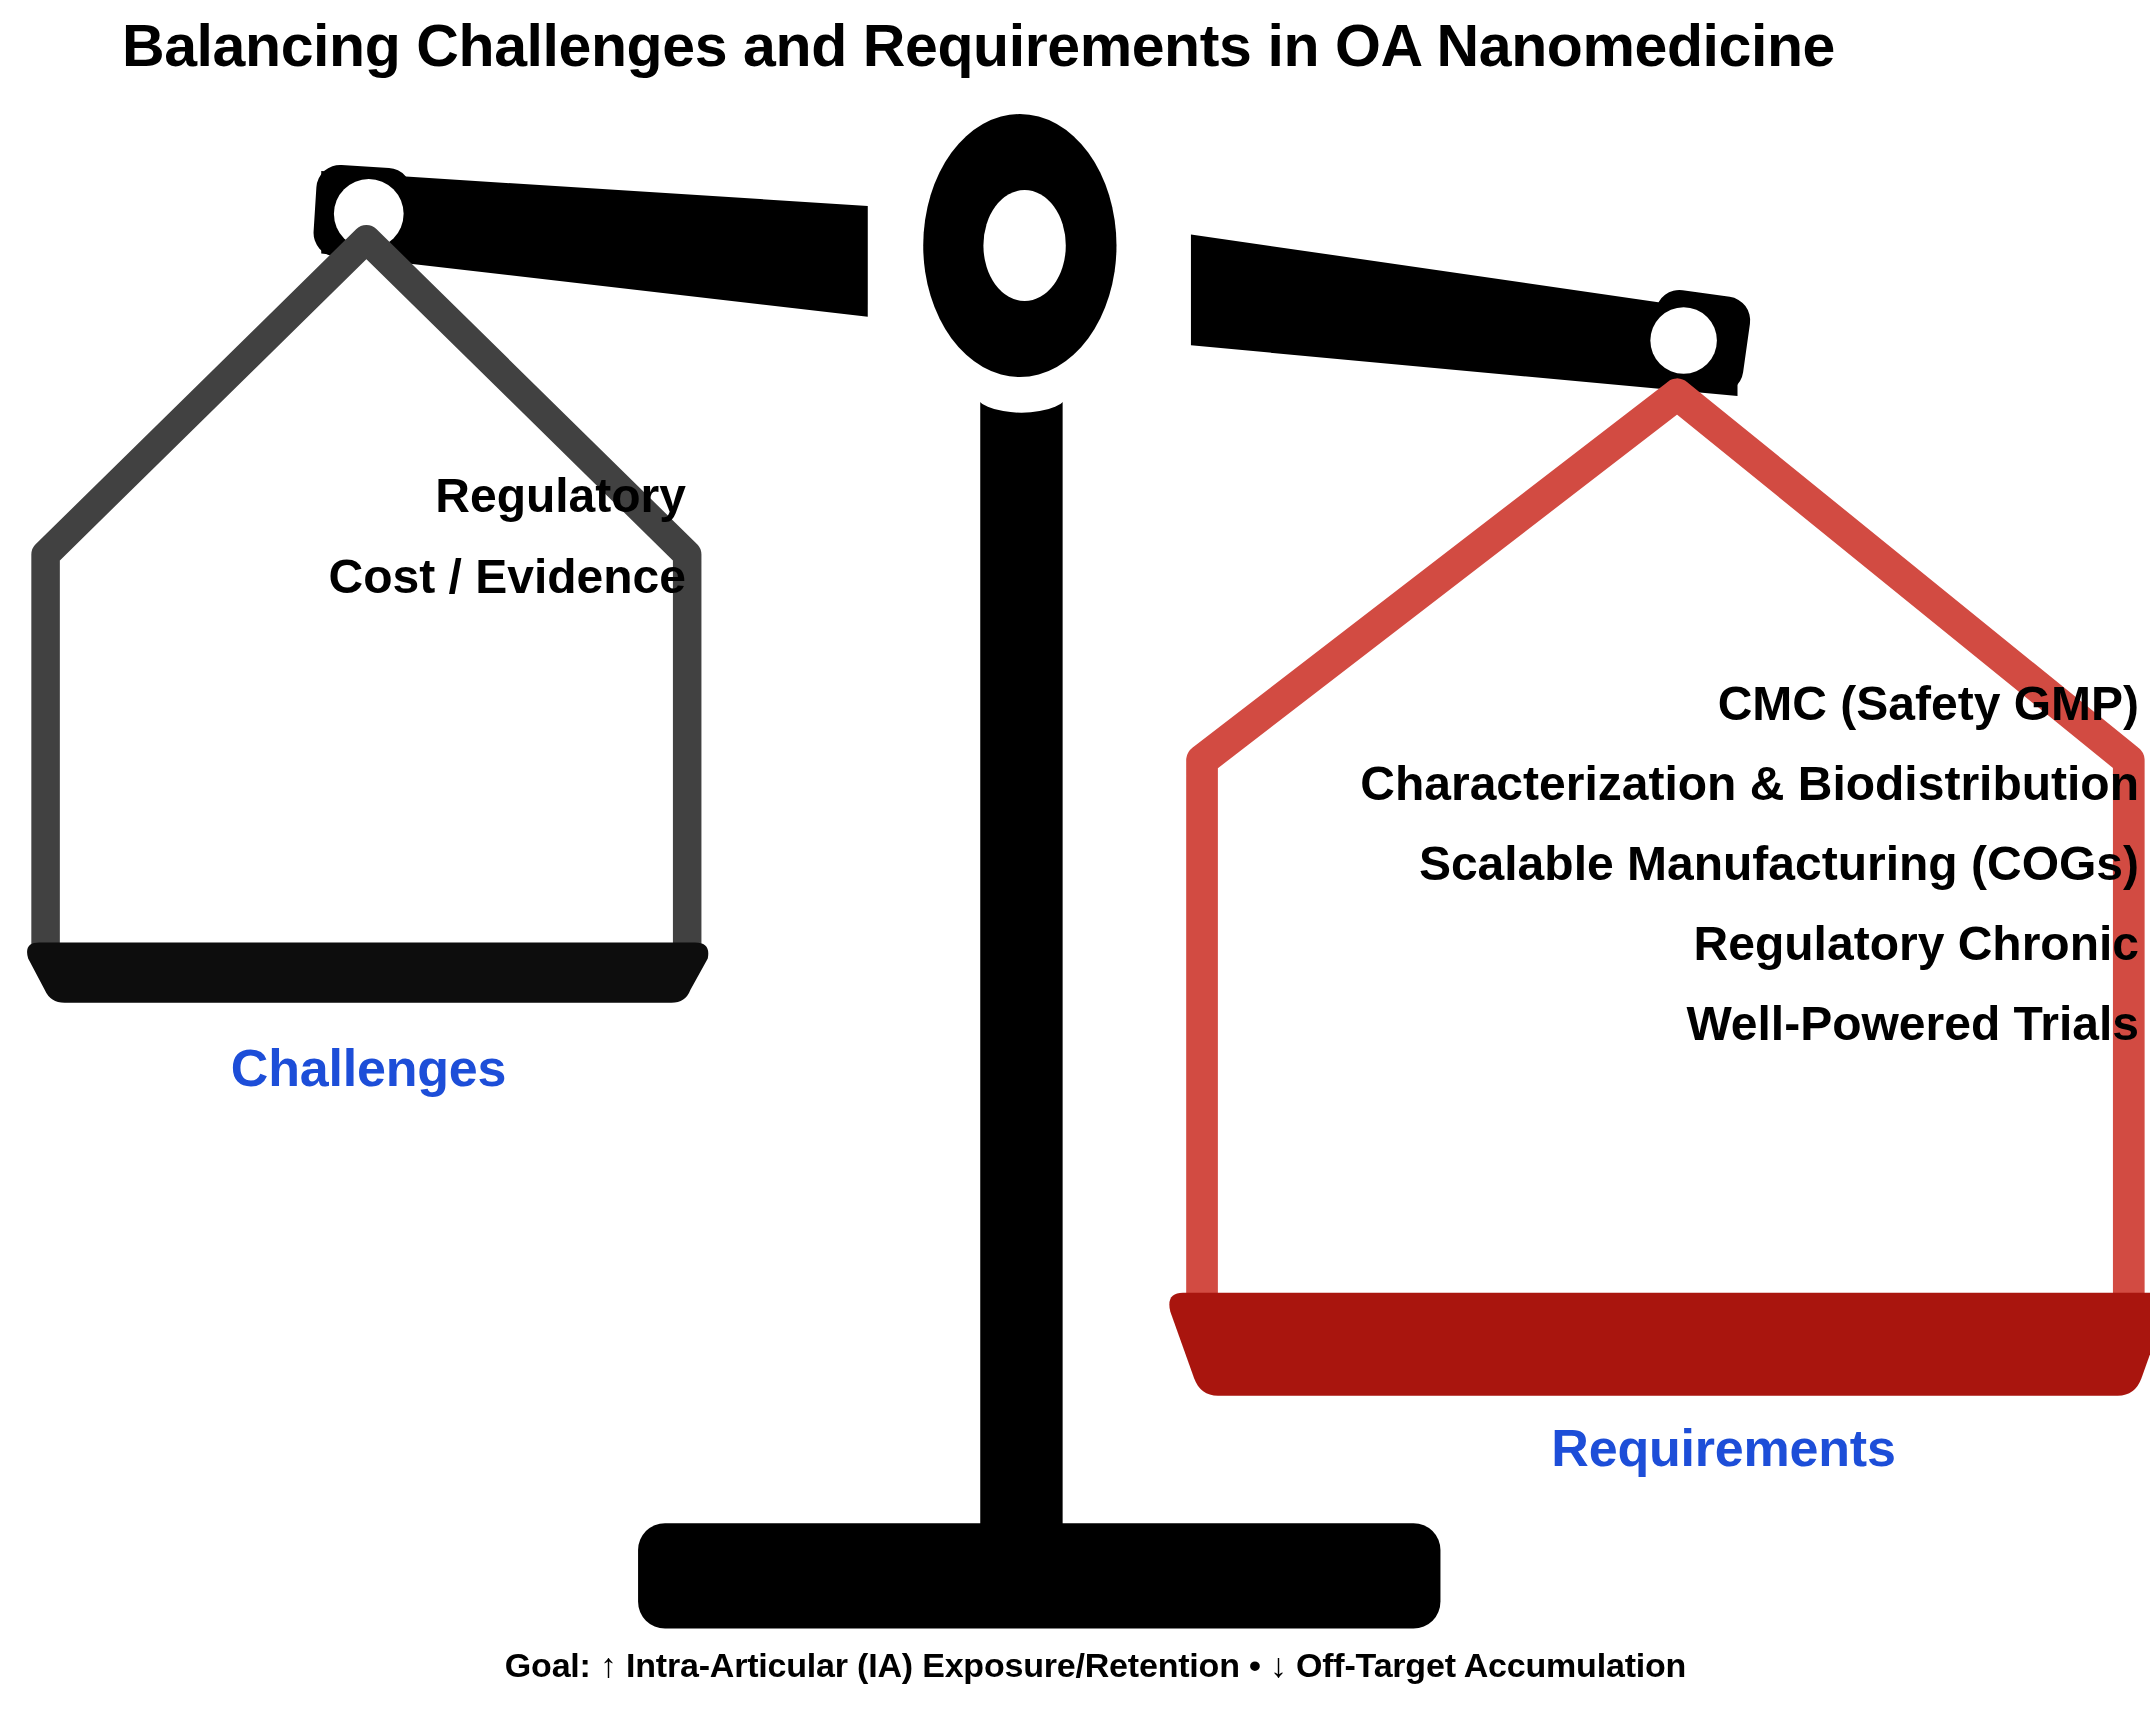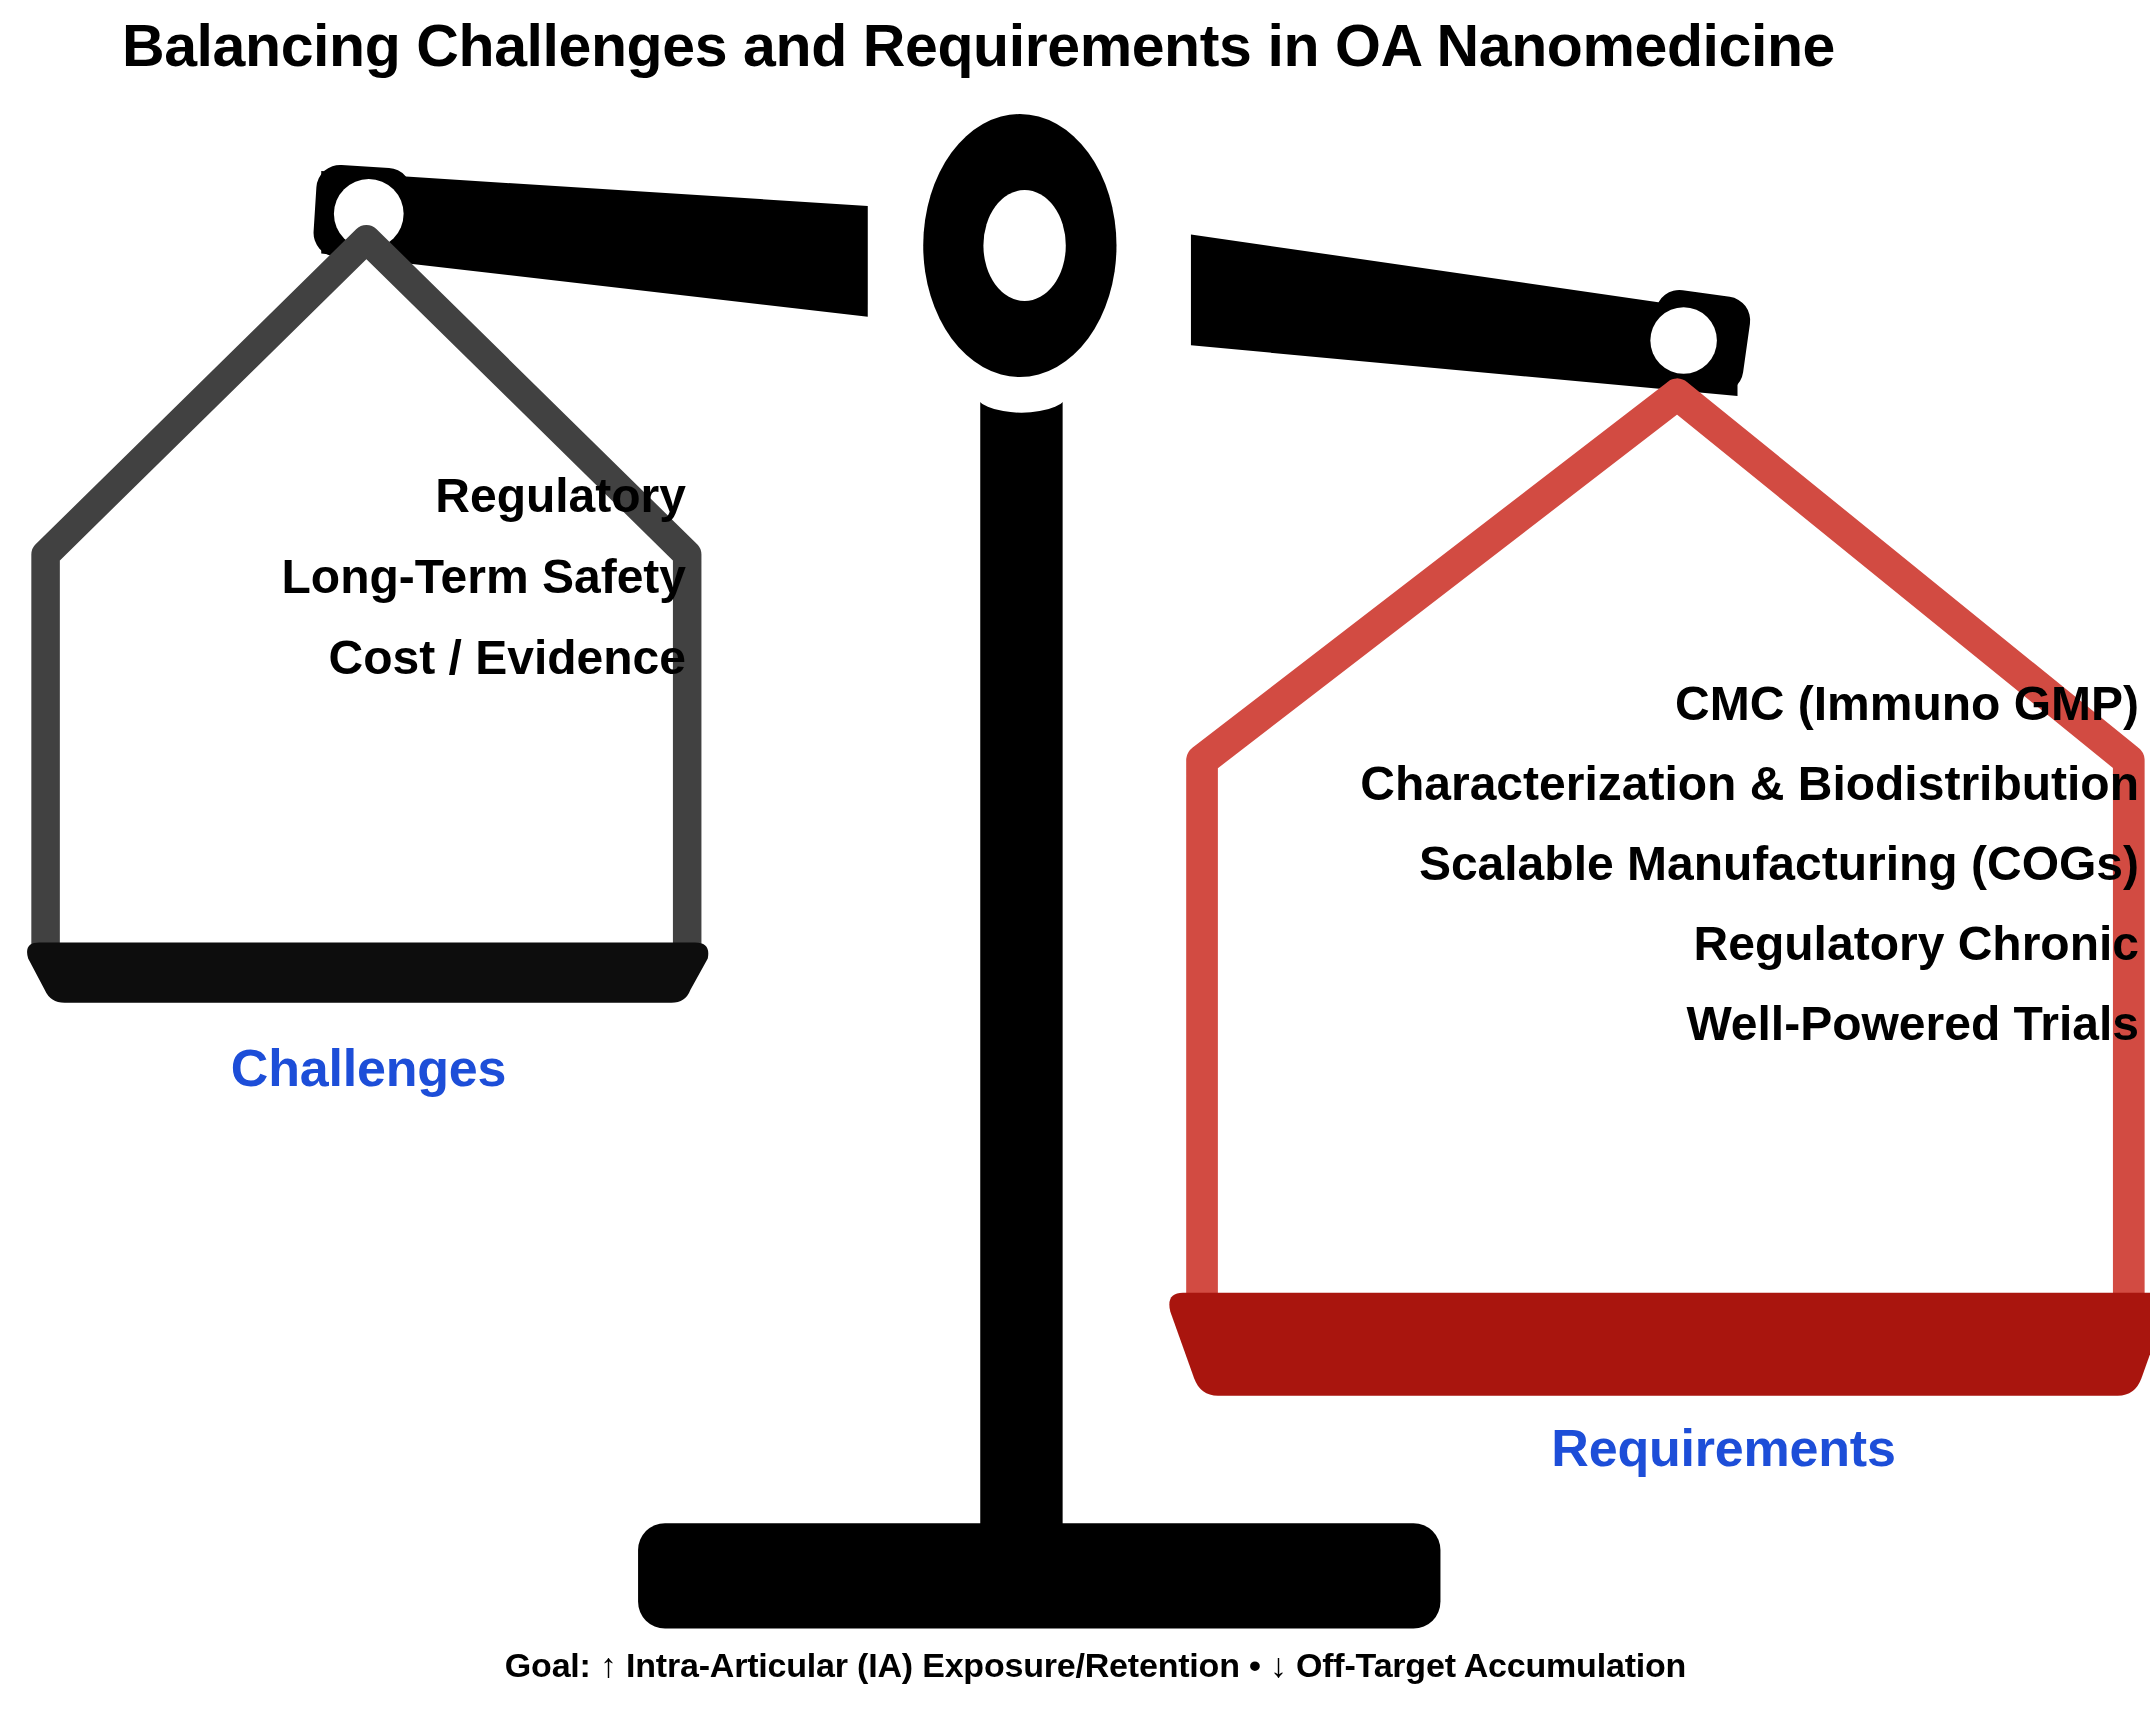--- a/index.html
+++ b/index.html
@@ -153,28 +153,27 @@
              L 1512 1762
              Q 1490 1762 1482 1740
              L 1452 1656
              Q 1446 1632 1468 1632 Z" fill="#a9150e"></path>
   </svg>
 
   <div class="t-title">Balancing Challenges and Requirements in OA Nanomedicine</div>
 
   <div class="item-list" id="left-items">
     <div class="item">Regulatory</div>
-    <div class="item">Long-Term Safety</div>
     <div class="item">Cost / Evidence</div>
   </div>
 
   <div class="pan-label" id="challenges-label">Challenges</div>
 
   <div class="item-list" id="right-items">
-    <div class="item">CMC (Immuno GMP)</div>
+    <div class="item">CMC (Safety GMP)</div>
     <div class="item">Characterization &amp; Biodistribution</div>
     <div class="item">Scalable Manufacturing (COGs)</div>
     <div class="item">Regulatory Chronic</div>
     <div class="item">Well-Powered Trials</div>
   </div>
 
   <div class="pan-label" id="requirements-label">Requirements</div>
 
   <div class="t-caption">Goal: ↑ Intra-Articular (IA) Exposure/Retention • ↓ Off-Target Accumulation</div>
 

